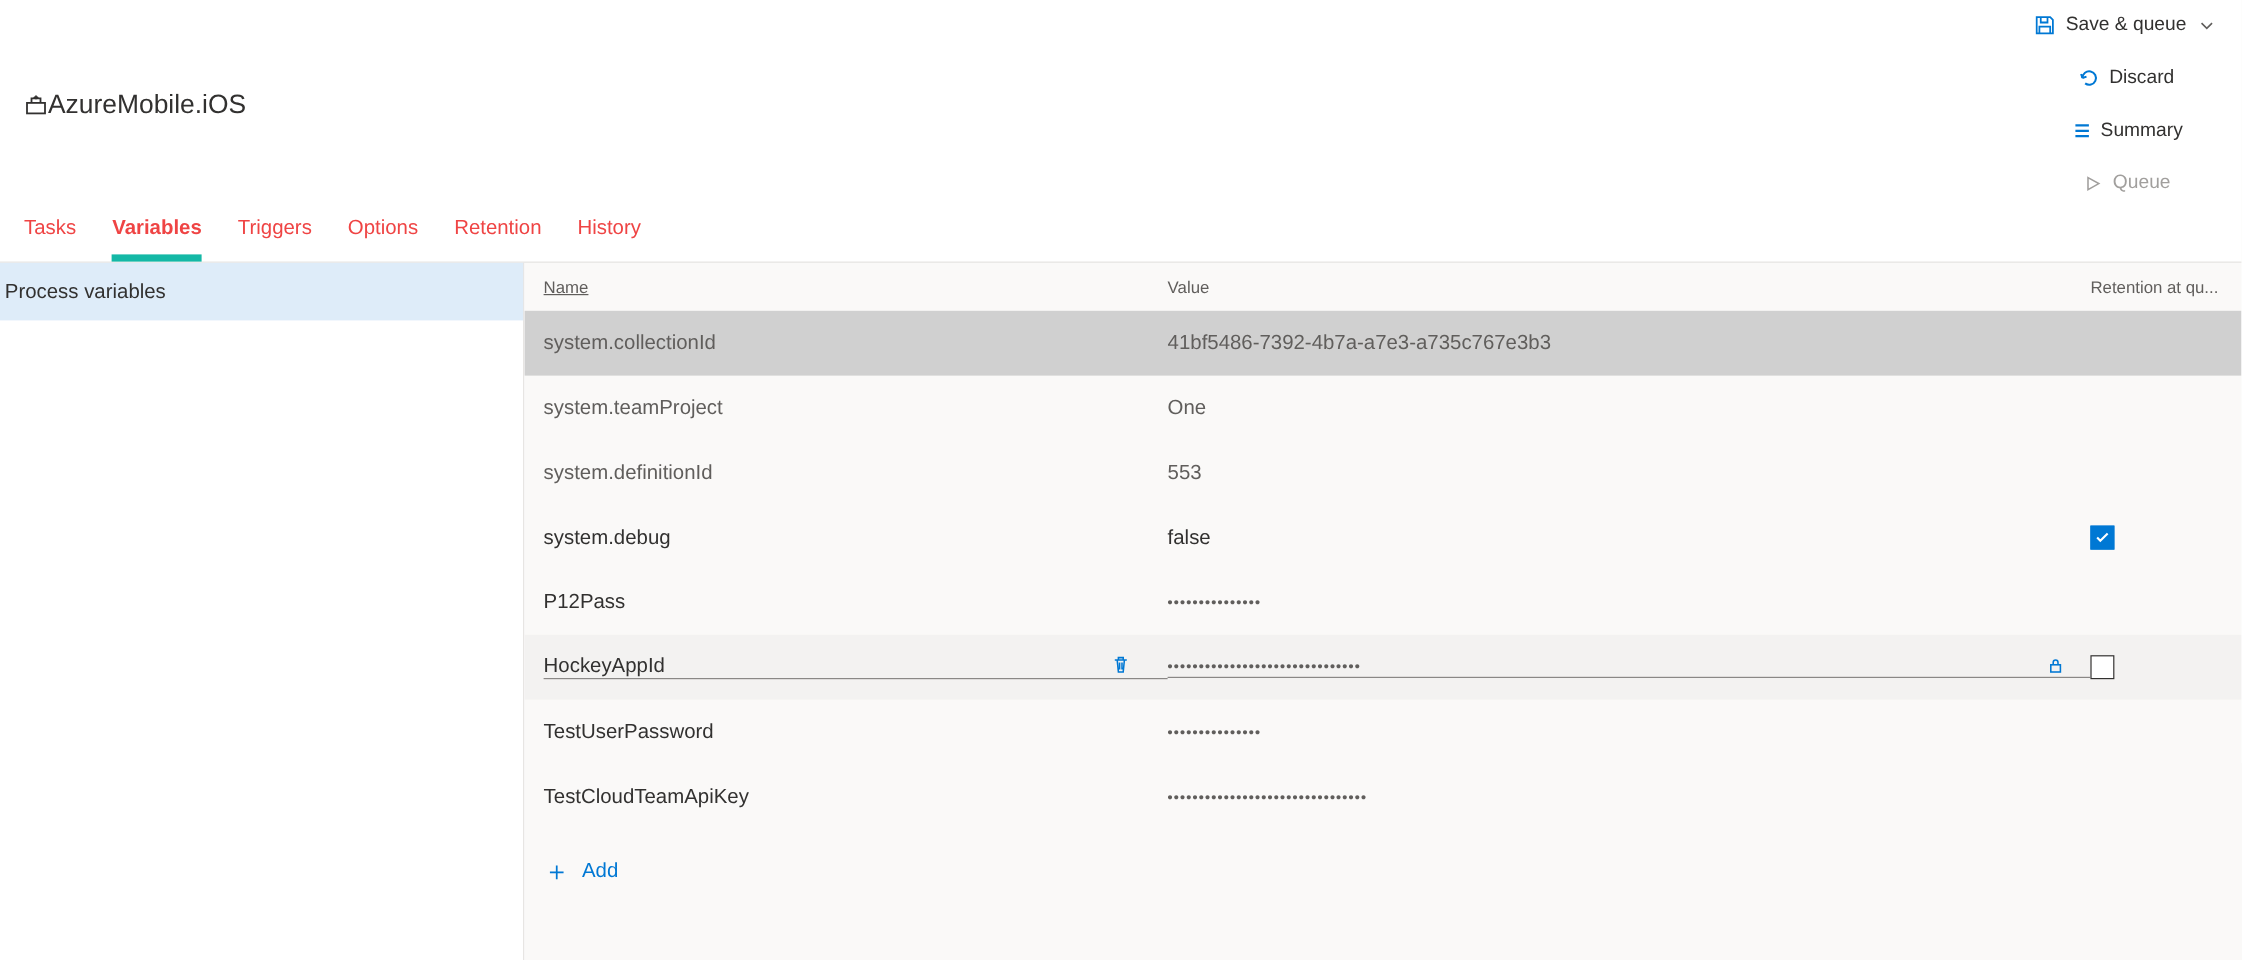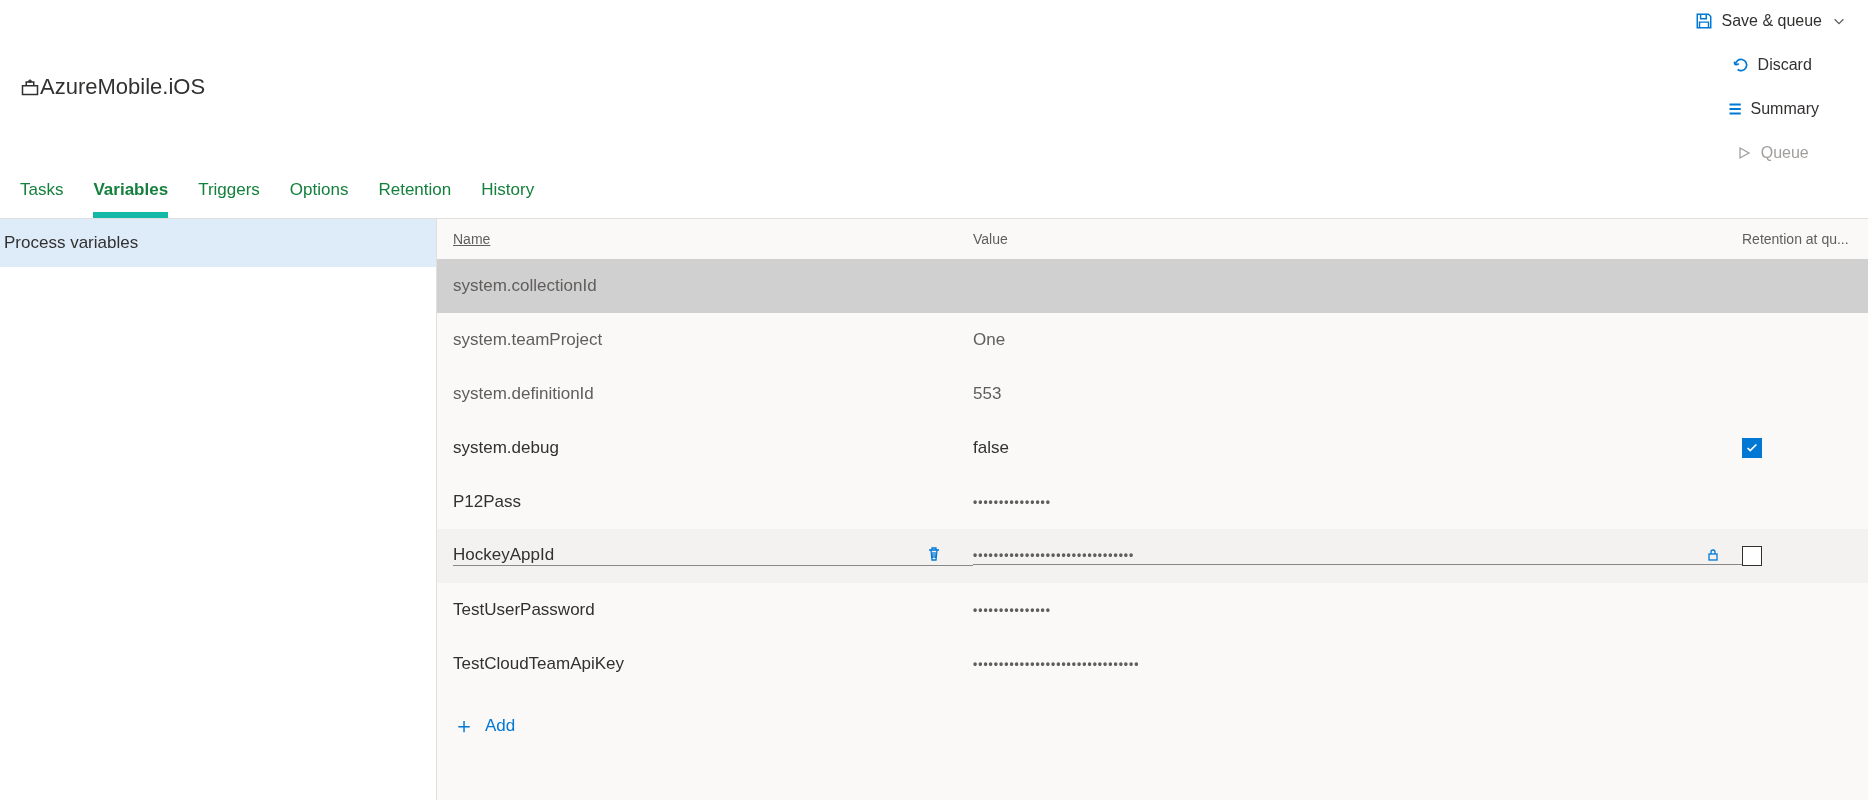--- a/index.html
+++ b/index.html
@@ -52,21 +52,21 @@
 
   .tabs {
     display: flex;
     gap: 30px;
     padding: 14px 20px 0 20px;
     border-bottom: 1px solid #e1dfdd;
   }
   .tab {
     padding-bottom: 12px;
     font-size: 17px;
-    color: #15803d;
+    color: #ef4444;
     cursor: pointer;
     border-bottom: 3px solid transparent;
   }
   .tab.active {
     font-weight: 600;
     border-bottom: 6px solid #14b8a6;
     text-align: center;
   }
 
   .content {
@@ -238,20 +238,23 @@
     <div class="grid-header">
       <div class="col-name">Name</div>
       <div class="col-value">Value</div>
       <div class="col-set">Retention at qu...</div>
     </div>
     <div id="rows">
         <div class="row selected">
           <div class="cell-name dim">
             <span>system.collectionId</span>
           </div>
+          <div class="cell-value dim">
+            <span>41bf5486-7392-4b7a-a7e3-a735c767e3b3</span>
+          </div>
           <div class="cell-set"></div>
         </div>
         <div class="row">
           <div class="cell-name dim">
             <span>system.teamProject</span>
           </div>
           <div class="cell-value dim">
             <span>One</span>
           </div>
           <div class="cell-set"></div>

